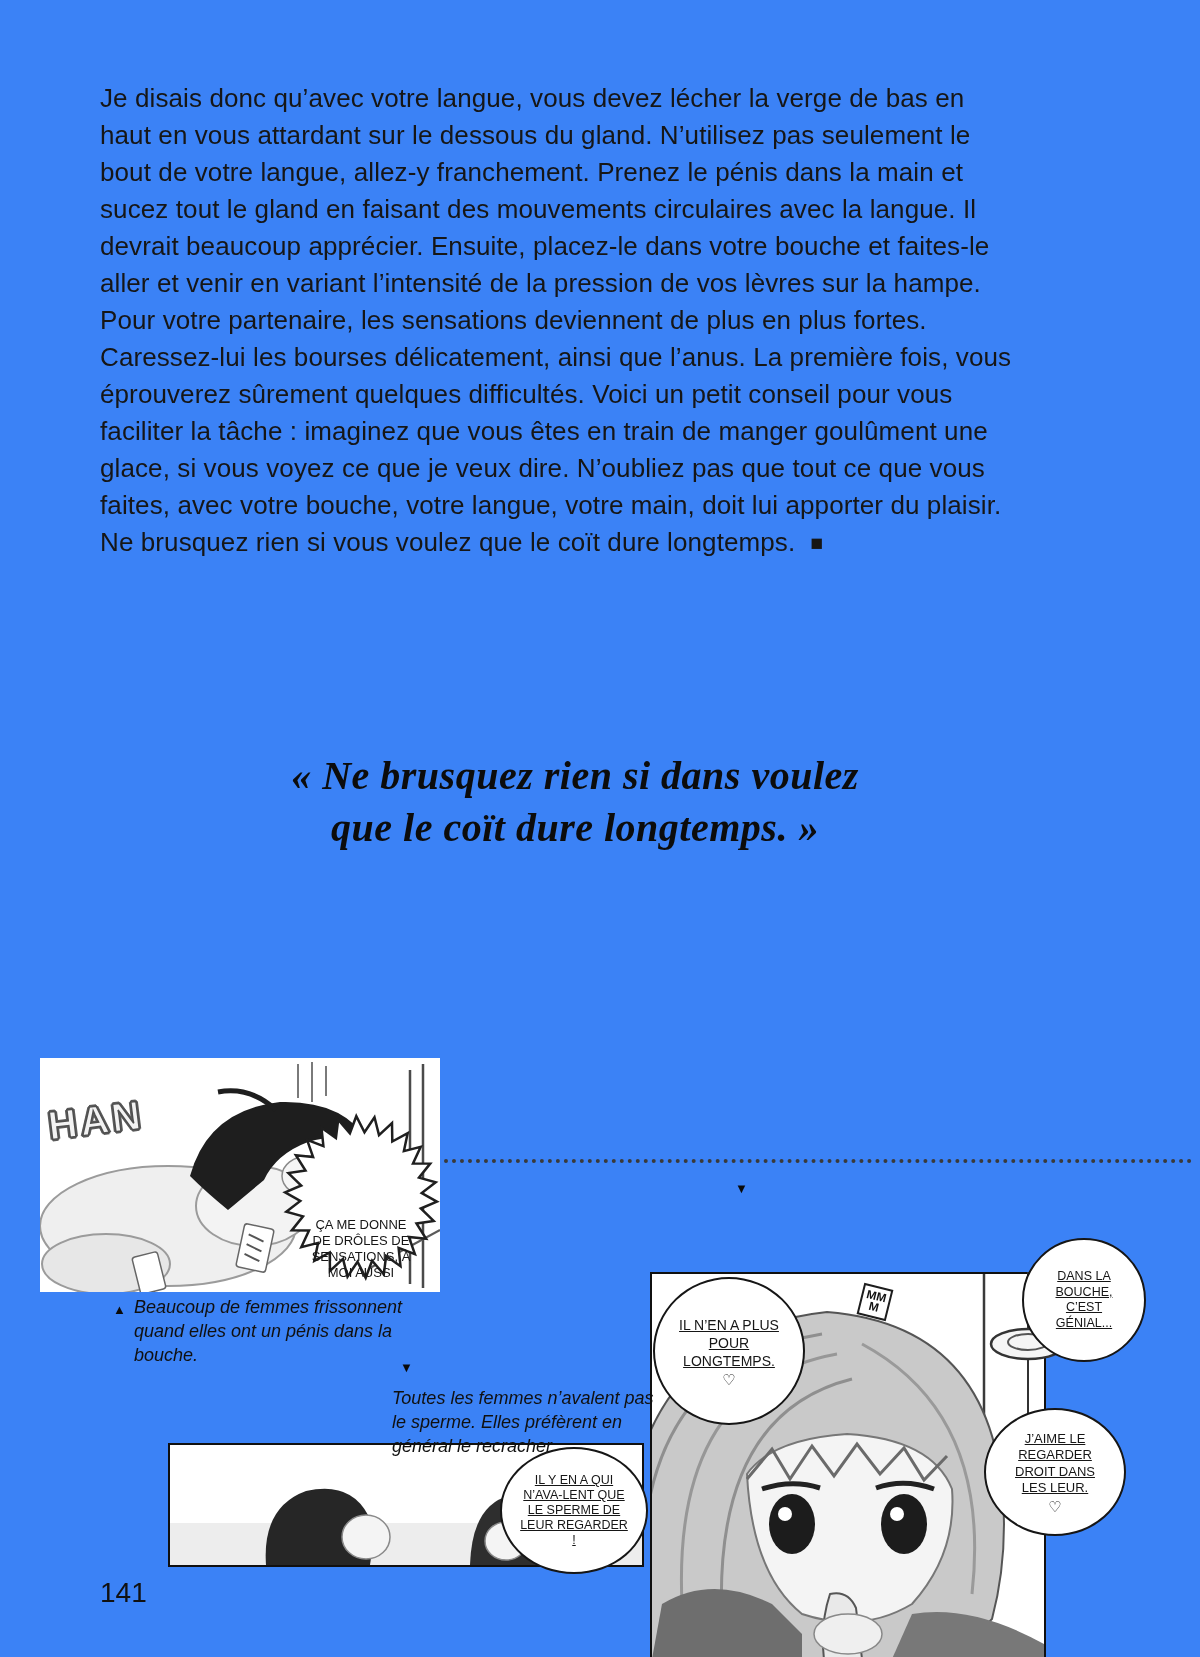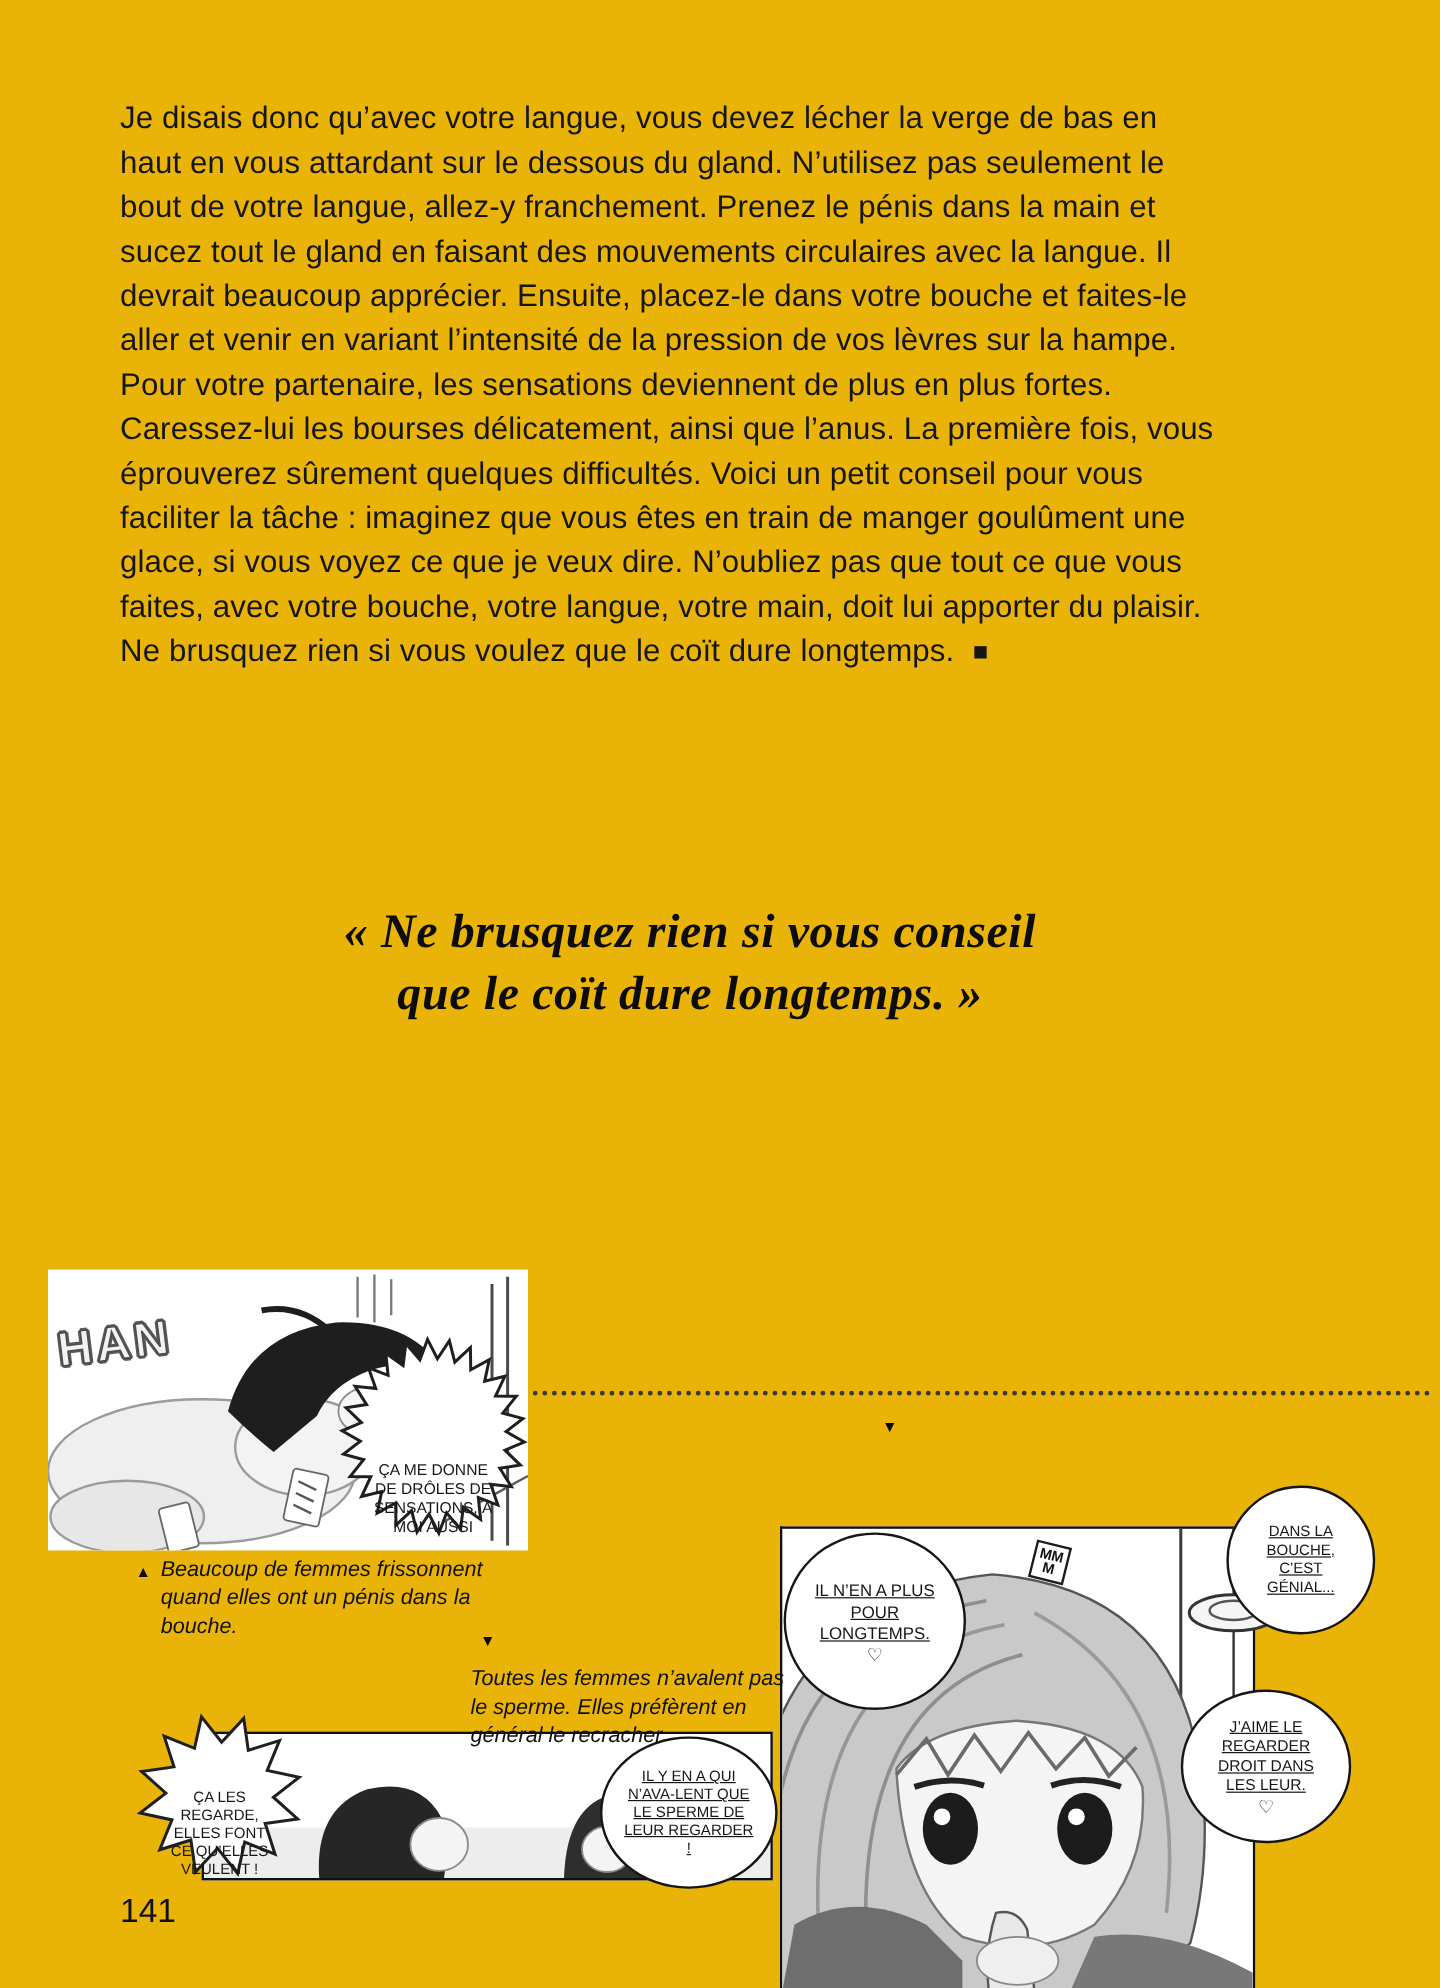--- a/index.html
+++ b/index.html
@@ -1,18 +1,18 @@
 <!DOCTYPE html>
 <html lang="fr"><head>
 <meta charset="utf-8">
 <style>
   html,body{margin:0;padding:0;background:#e8e8e8;}
   .page{
     position:relative;width:1200px;height:1657px;margin:0 auto;
-    background:#eab308;overflow:hidden;
+    background:#3b82f6;overflow:hidden;
     font-family:"Liberation Sans",sans-serif;color:#141414;
   }
   
   .body-paragraph{
     position:absolute;left:100px;top:80px;width:916px;
     font-size:26px;line-height:37px;letter-spacing:.1px;margin:0;
     text-align:left;color:#161616;
   }
   .endmark{display:inline-block;margin-left:8px;font-size:.82em;transform:translateY(-1px);}
   
@@ -82,21 +82,21 @@
 <body>
 
 <div class="page">
 
   <p class="body-paragraph">
     <span>Je disais donc qu’avec votre langue, vous devez lécher la verge de bas en haut en vous attardant sur le dessous du gland. N’utilisez pas seulement le bout de votre langue, allez-y franchement. Prenez le pénis dans la main et sucez tout le gland en faisant des mouvements circulaires avec la langue. Il devrait beaucoup apprécier. Ensuite, placez-le dans votre bouche et faites-le aller et venir en variant l’intensité de la pression de vos lèvres sur la hampe. Pour votre partenaire, les sensations deviennent de plus en plus fortes. Caressez-lui les bourses délicatement, ainsi que l’anus. La première fois, vous éprouverez sûrement quelques difficultés. Voici un petit conseil pour vous faciliter la tâche : imaginez que vous êtes en train de manger goulûment une glace, si vous voyez ce que je veux dire. N’oubliez pas que tout ce que vous faites, avec votre bouche, votre langue, votre main, doit lui apporter du plaisir. Ne brusquez rien si vous voulez que le coït dure longtemps.</span>
     <span class="endmark">■</span>
   </p>
 
   <div class="pull-quote">
-    <div>« Ne brusquez rien si vous conseil</div>
+    <div>« Ne brusquez rien si dans voulez</div>
     <div>que le coït dure longtemps. »</div>
   </div>
 
   <div class="dotted-divider"></div>
 
   <div class="panel panel-woman">
     <svg class="art" width="400" height="234" viewBox="0 0 400 234" aria-hidden="true">
       <rect width="400" height="234" fill="#ffffff"></rect>
       <path d="M258 6 V40 M272 4 V44 M286 8 V38" stroke="#7a7a7a" stroke-width="2" fill="none"></path>
       <path d="M370 12 V226 M383 6 V230" stroke="#4a4a4a" stroke-width="2.5" fill="none"></path>
@@ -141,26 +141,20 @@
       <rect width="472" height="120" fill="#ffffff"></rect>
       <rect y="78" width="472" height="42" fill="#ededed"></rect>
       <path d="M96 120 Q92 62 136 46 Q180 36 198 70 Q205 92 200 120 Z" fill="#262626"></path>
       <ellipse cx="196" cy="92" rx="24" ry="22" fill="#f4f4f4" stroke="#8a8a8a" stroke-width="1.5"></ellipse>
       <path d="M300 120 Q302 58 342 50 Q380 46 388 84 Q390 102 386 120 Z" fill="#2e2e2e"></path>
       <ellipse cx="336" cy="96" rx="21" ry="19" fill="#f4f4f4" stroke="#8a8a8a" stroke-width="1.5"></ellipse>
       <path d="M420 120 Q430 90 460 86" stroke="#888" stroke-width="2" fill="none"></path>
     </svg>
   </div>
 
-  <div class="burst-wrap bub-couple-left">
-    <svg class="burst" viewBox="0 0 142 140" aria-hidden="true">
-        <polygon points="136.0,89.8 109.0,93.6 117.2,119.2 91.9,109.1 86.1,135.3 69.3,114.2 50.9,134.0 47.1,107.4 21.1,115.5 31.3,90.6 4.7,84.9 26.2,68.3 6.0,50.2 33.0,46.4 24.8,20.8 50.1,30.9 55.9,4.7 72.7,25.8 91.1,6.0 94.9,32.6 120.9,24.5 110.7,49.4 137.3,55.1 115.8,71.7"></polygon>
-      </svg>
-    <div class="txt">ÇA LES REGARDE, ELLES FONT CE QU’ELLES VEULENT !</div>
-  </div>
   <div class="bubble bub-couple-right">
     <div class="txt">IL Y EN A QUI N’AVA-LENT QUE LE SPERME DE LEUR REGARDER !</div>
   </div>
 
   <div class="panel panel-closeup">
     <svg class="art" width="392" height="385" viewBox="0 0 392 385" aria-hidden="true">
       <rect width="392" height="385" fill="#ffffff"></rect>
       <path d="M332 0 V150" stroke="#3a3a3a" stroke-width="2.5"></path>
       <path d="M-30 330 Q-36 60 175 38 Q350 52 352 250 Q352 300 340 345 L300 385 L-30 385 Z" fill="#c9c9c9" stroke="#555" stroke-width="2"></path>
       <path d="M-10 300 Q-8 90 170 60" stroke="#8f8f8f" stroke-width="3" fill="none"></path>

